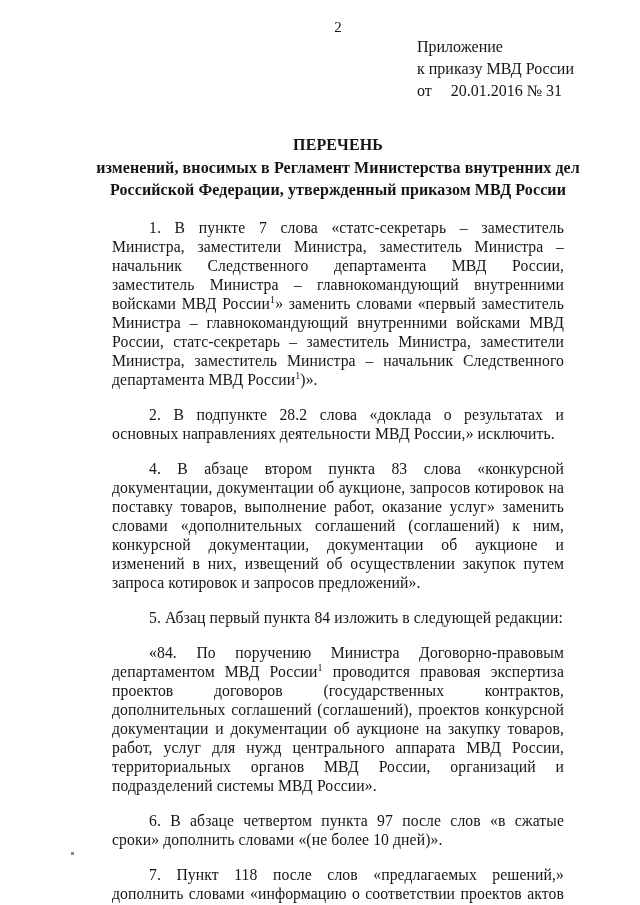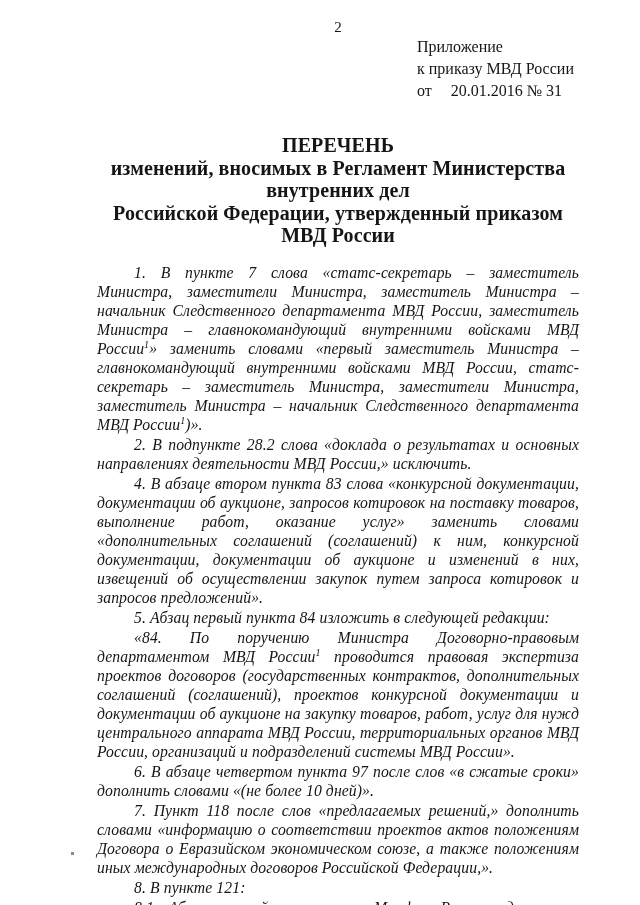--- a/index.html
+++ b/index.html
@@ -30,35 +30,34 @@
     white-space: nowrap;
   }
   .from-gap {
     display: inline-block;
     width: 19px;
   }
   .doc-title {
     margin-top: 32px;
     text-align: center;
     font-weight: bold;
-    font-size: 20px;
+    font-size: 16px;
     line-height: 22.5px;
     letter-spacing: 0.1px;
   }
   .body-text {
     margin-top: 16px;
     font-size: 15.7px;
     line-height: 19px;
   }
   .body-text p {
-    margin: 1px;
+    margin: 16px;
     text-indent: 37px;
     text-align: justify;
     letter-spacing: 0.1px;
-    font-style: italic;
   }
   sup {
     font-size: 10px;
     line-height: 0;
     vertical-align: super;
   }
   .artifact-dot {
     position: absolute;
     left: 71px;
     top: 852px;

